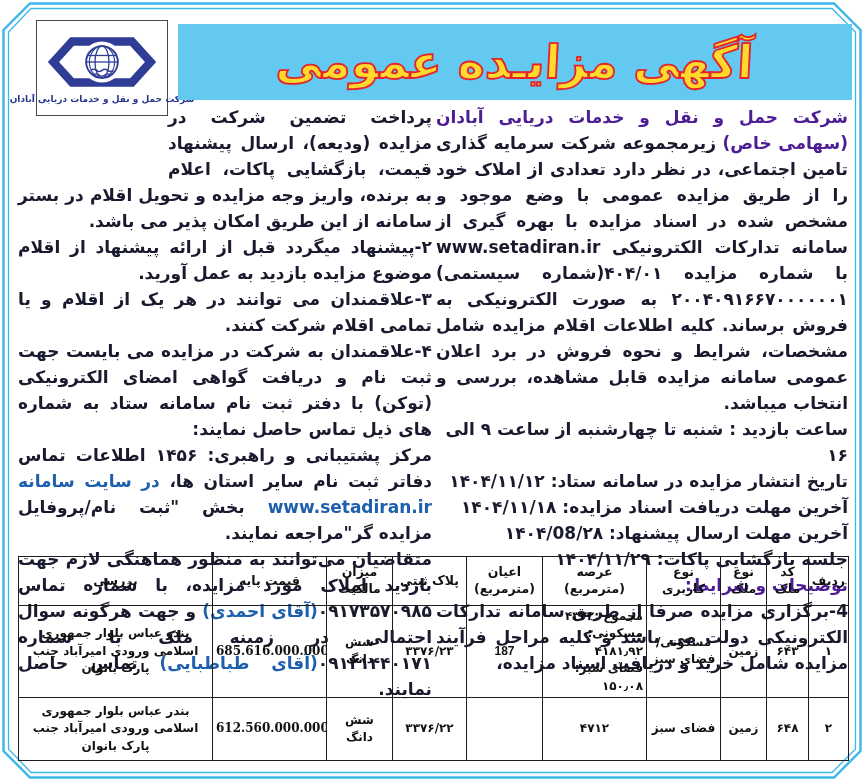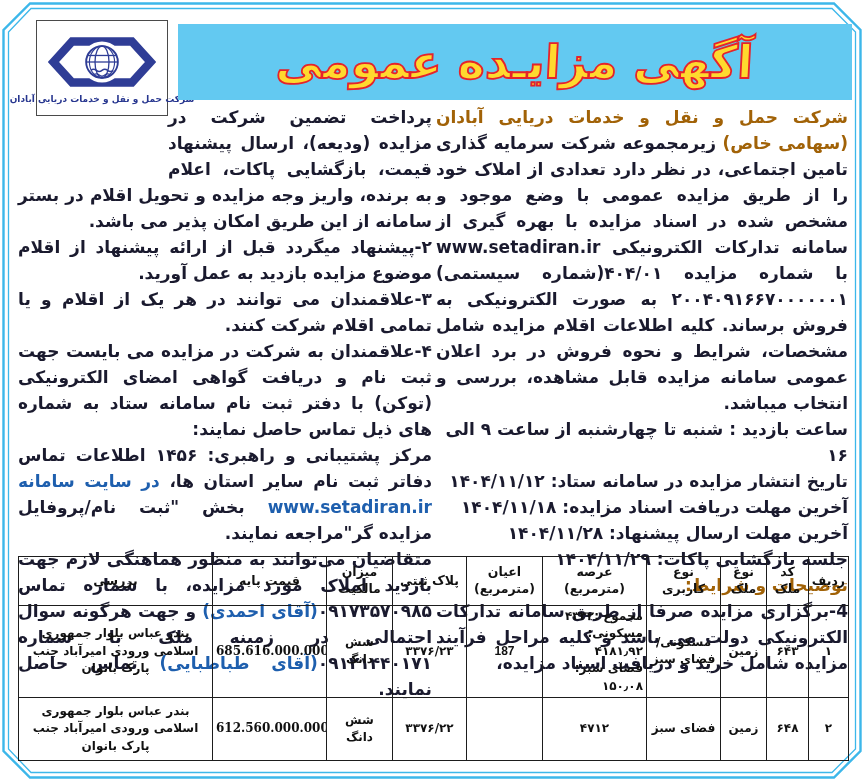--- a/index.html
+++ b/index.html
@@ -28,21 +28,21 @@
     direction:rtl; font-size:9px; font-weight:bold; color:#27368f; white-space:nowrap;
   }
 
   
   .col {
     position:absolute; top:104px; direction:rtl; text-align:justify; text-align-last:right;
     font-weight:bold; font-size:17px; line-height:26px; color:#1a1a2e;
   }
   .col-right { left:436px; width:412px; }
   .col-left  { left:18px;  width:414px; }
-  .red  { color:#a16207; }
+  .red  { color:#4c1d95; }
   .blue { color:#1e5fae; }
   .logo-spacer { float:left; width:150px; height:54px; }
   .sched-line { text-align:right; }
   p.seg { margin:0; }
 
   
   table.main-table {
     position:absolute; left:18px; top:556px; width:830px;
     border-collapse:collapse; direction:rtl; table-layout:fixed;
     font-weight:bold; color:#111;
@@ -86,21 +86,21 @@
 
 <div class="banner">
   <div class="banner-title">آگهی مزایـده عمومی</div>
 </div>
 
 <div class="col col-right">
   <p class="seg"><span class="red">شرکت حمل و نقل و خدمات دریایی آبادان (سهامی خاص) </span><span>زیرمجموعه شرکت سرمایه گذاری تامین اجتماعی، در نظر دارد تعدادی از املاک خود را از طریق مزایده عمومی با وضع موجود و مشخص شده در اسناد مزایده با بهره گیری از سامانه تدارکات الکترونیکی www.setadiran.ir  با شماره مزایده ۴۰۴/۰۱(شماره سیستمی) ۲۰۰۴۰۹۱۶۶۷۰۰۰۰۰۰۱ به صورت الکترونیکی به فروش برساند. کلیه اطلاعات اقلام مزایده شامل مشخصات، شرایط و نحوه فروش در برد اعلان عمومی سامانه مزایده قابل مشاهده، بررسی و انتخاب میباشد.</span></p>
   <div class="sched-line">ساعت بازدید : شنبه تا چهارشنبه از ساعت ۹ الی ۱۶</div>
   <div class="sched-line">تاریخ انتشار مزایده در سامانه ستاد: ۱۴۰۴/۱۱/۱۲</div>
   <div class="sched-line">آخرین مهلت دریافت اسناد مزایده: ۱۴۰۴/۱۱/۱۸</div>
-  <div class="sched-line">آخرین مهلت ارسال پیشنهاد: ۱۴۰۴/۱۱/۲۸</div>
+  <div class="sched-line">آخرین مهلت ارسال پیشنهاد: ۱۴۰۴/08/۲۸</div>
   <div class="sched-line">جلسه بازگشایی پاکات: ۱۴۰۴/۱۱/۲۹</div>
   <div class="sched-line red">توضیحات و شرایط:</div>
   <p class="seg">4-برگزاری مزایده صرفا از طریق سامانه تدارکات الکترونیکی دولت می باشد و کلیه مراحل فرآیند مزایده شامل خرید و دریافت اسناد مزایده،</p>
 </div>
 
 <div class="col col-left">
   <div class="logo-spacer"></div>
   <p class="seg">پرداخت تضمین شرکت در مزایده (ودیعه)، ارسال پیشنهاد قیمت، بازگشایی پاکات، اعلام به برنده، واریز وجه مزایده و تحویل اقلام در بستر سامانه از این طریق امکان پذیر می باشد.</p>
   <p class="seg">۲-پیشنهاد میگردد قبل از ارائه پیشنهاد از اقلام موضوع مزایده بازدید به عمل آورید.</p>
   <p class="seg">۳-علاقمندان می توانند در هر یک از اقلام و یا تمامی اقلام شرکت کنند.</p>

